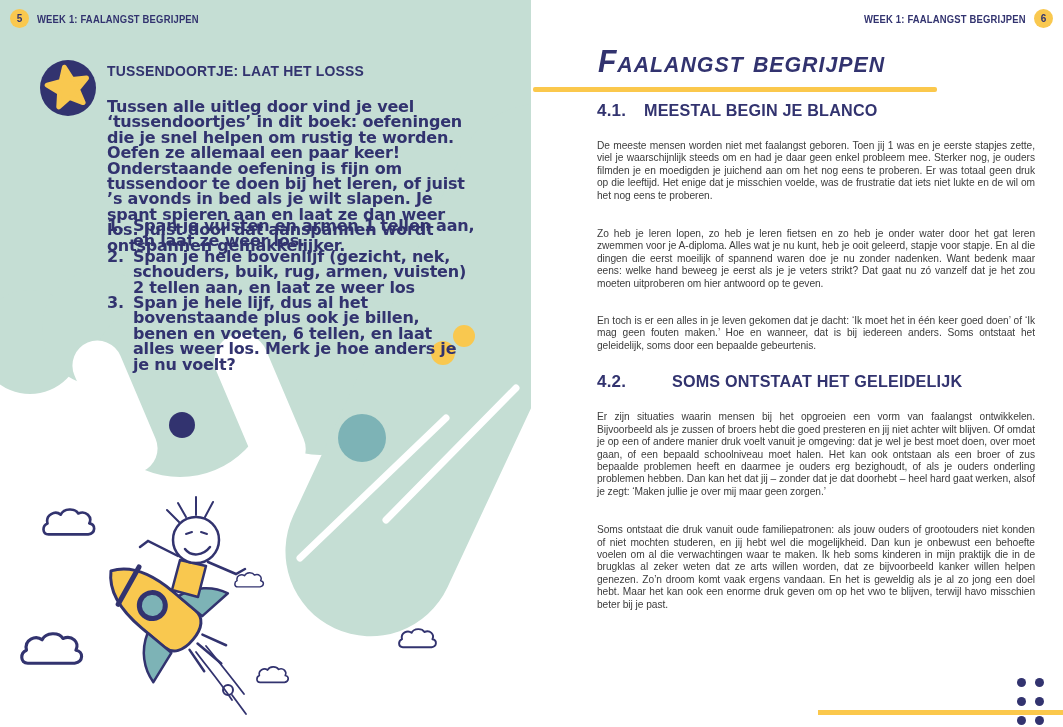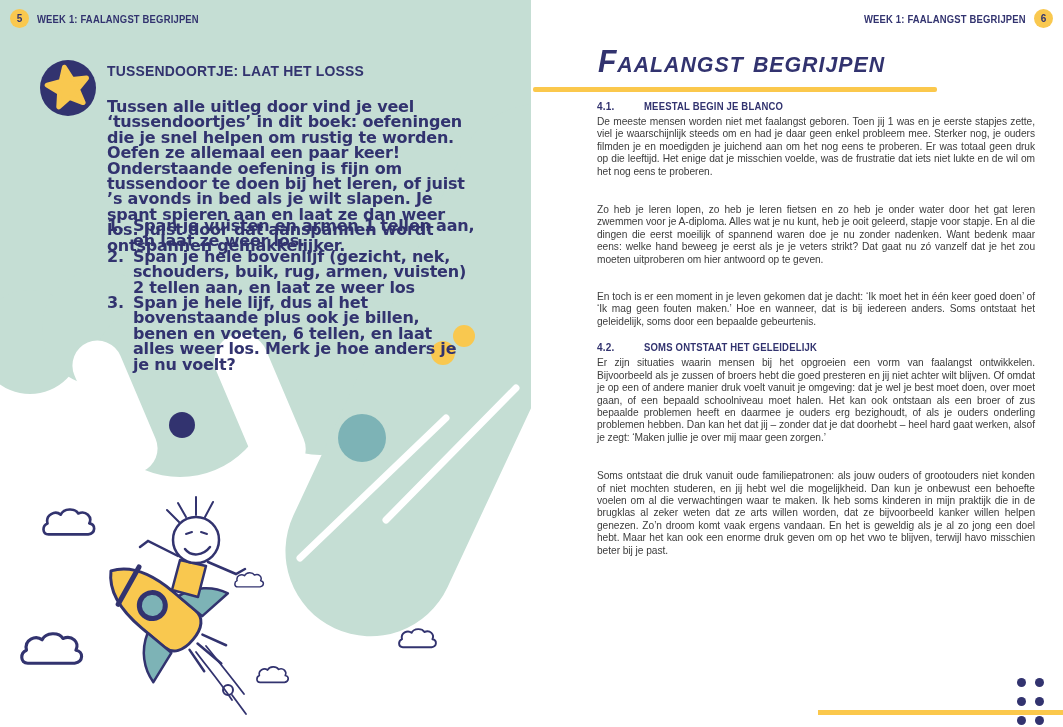--- a/index.html
+++ b/index.html
@@ -35,29 +35,29 @@
   .step .n{width:26px;flex:0 0 26px;}
   .step .t{flex:1;}
 
   
   .main-title{position:absolute;left:67px;top:44px;margin:0;color:#32336f;
               font-size:31px;font-style:italic;font-weight:900;font-variant:small-caps;
               letter-spacing:1px;transform:scaleX(.97);transform-origin:0 50%;white-space:nowrap;z-index:4;}
   .title-underline{position:absolute;left:2px;top:87px;width:404px;height:4.5px;
                    background:#fbc84c;border-radius:2px;z-index:3;}
   .content{position:absolute;left:66px;top:101px;width:438px;z-index:4;}
-  .sec-head{display:flex;color:#32336f;font-weight:800;font-size:10px;letter-spacing:.2px;}
+  .sec-head{display:flex;color:#32336f;font-weight:800;font-size:17px;letter-spacing:.2px;}
   .sec-head .sec-num{width:47px;flex:0 0 47px;}
   .sec-head .sec-title{transform:scaleX(.95);transform-origin:0 50%;white-space:nowrap;}
   .content p{margin:0;color:#3c3c3c;font-size:10.2px;line-height:12.4px;
              text-align:justify;letter-spacing:-.05px;}
-  .content p.p-first{margin-top:4px;}
+  .content p.p-first{margin-top:19px;}
   .content p.p-next{margin-top:26px;}
   .content p.p-gap{margin-top:25px;}
-  .sec-head.sec-2{margin-top:14px;}
+  .sec-head.sec-2{margin-top:20px;gap:28px;}
 
   .dots-grid{position:absolute;left:486px;top:678px;display:grid;
              grid-template-columns:repeat(2,9px);grid-auto-rows:9px;column-gap:8.5px;row-gap:10px;z-index:5;}
   .dots-grid i{width:9px;height:9px;border-radius:50%;background:#32336f;}
   .bottom-rule{position:absolute;left:287px;top:710px;width:245px;height:4.5px;background:#fbc84c;z-index:4;}
 </style>
 </head>
 <body>
 
 <div class="book">
@@ -160,21 +160,21 @@
     <h1 class="main-title">Faalangst begrijpen</h1>
     <div class="title-underline"></div>
 
     <div class="content">
       <div class="sec-head">
         <span class="sec-num">4.1.</span>
         <span class="sec-title">MEESTAL BEGIN JE BLANCO</span>
       </div>
       <p class="p-first">De meeste mensen worden niet met faalangst geboren. Toen jij 1 was en je eerste stapjes zette, viel je waarschijnlijk steeds om en had je daar geen enkel probleem mee. Sterker nog, je ouders filmden je en moedigden je juichend aan om het nog eens te proberen. Er was totaal geen druk op die leeftijd. Het enige dat je misschien voelde, was de frustratie dat iets niet lukte en de wil om het nog eens te proberen.</p>
       <p class="p-next">Zo heb je leren lopen, zo heb je leren fietsen en zo heb je onder water door het gat leren zwemmen voor je A-diploma. Alles wat je nu kunt, heb je ooit geleerd, stapje voor stapje. En al die dingen die eerst moeilijk of spannend waren doe je nu zonder nadenken. Want bedenk maar eens: welke hand beweeg je eerst als je je veters strikt? Dat gaat nu zó vanzelf dat je het zou moeten uitproberen om hier antwoord op te geven.</p>
-      <p class="p-gap">En toch is er een moment in je leven gekomen dat je dacht: ‘Ik moet het in één keer goed doen’ of ‘Ik mag geen fouten maken.’ Hoe en wanneer, dat is bij iedereen anders. Soms ontstaat het geleidelijk, soms door een bepaalde gebeurtenis.</p>
+      <p class="p-gap">En toch is er een alles in je leven gekomen dat je dacht: ‘Ik moet het in één keer goed doen’ of ‘Ik mag geen fouten maken.’ Hoe en wanneer, dat is bij iedereen anders. Soms ontstaat het geleidelijk, soms door een bepaalde gebeurtenis.</p>
 
       <div class="sec-head sec-2">
         <span class="sec-num">4.2.</span>
         <span class="sec-title">SOMS ONTSTAAT HET GELEIDELIJK</span>
       </div>
       <p class="p-first">Er zijn situaties waarin mensen bij het opgroeien een vorm van faalangst ontwikkelen. Bijvoorbeeld als je zussen of broers hebt die goed presteren en jij niet achter wilt blijven. Of omdat je op een of andere manier druk voelt vanuit je omgeving: dat je wel je best moet doen, over moet gaan, of een bepaald schoolniveau moet halen. Het kan ook ontstaan als een broer of zus bepaalde problemen heeft en daarmee je ouders erg bezighoudt, of als je ouders onderling problemen hebben. Dan kan het dat jij – zonder dat je dat doorhebt – heel hard gaat werken, alsof je zegt: ‘Maken jullie je over mij maar geen zorgen.’</p>
       <p class="p-next">Soms ontstaat die druk vanuit oude familiepatronen: als jouw ouders of grootouders niet konden of niet mochten studeren, en jij hebt wel die mogelijkheid. Dan kun je onbewust een behoefte voelen om al die verwachtingen waar te maken. Ik heb soms kinderen in mijn praktijk die in de brugklas al zeker weten dat ze arts willen worden, dat ze bijvoorbeeld kanker willen helpen genezen. Zo’n droom komt vaak ergens vandaan. En het is geweldig als je al zo jong een doel hebt. Maar het kan ook een enorme druk geven om op het vwo te blijven, terwijl havo misschien beter bij je past.</p>
     </div>
 
     <div class="dots-grid">

